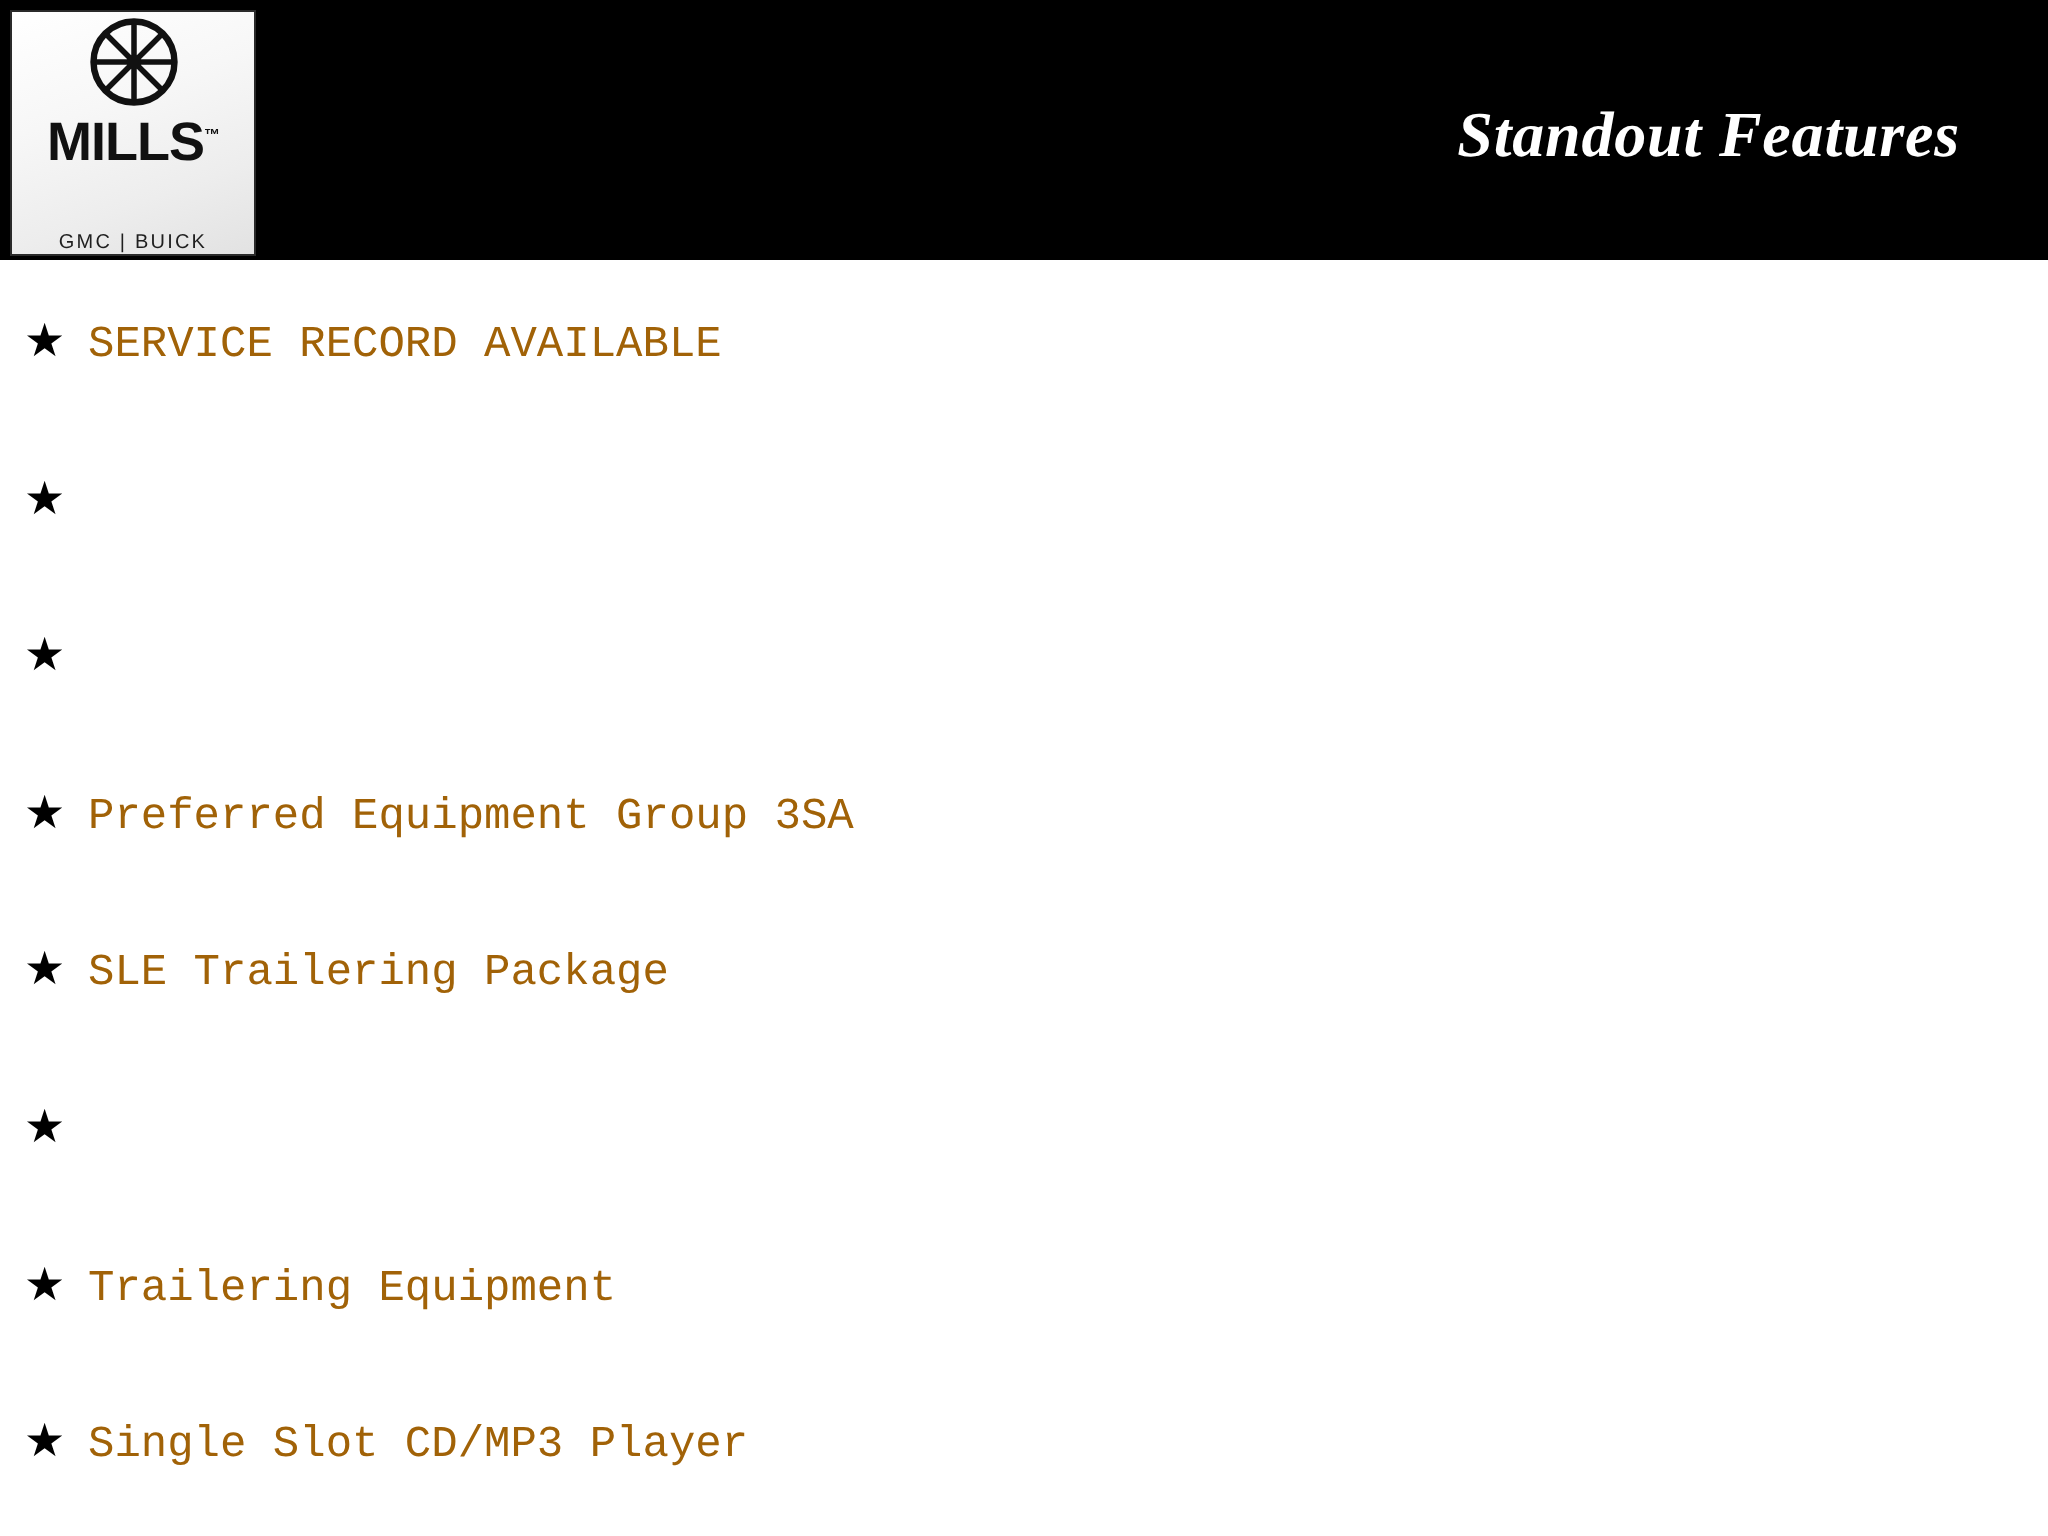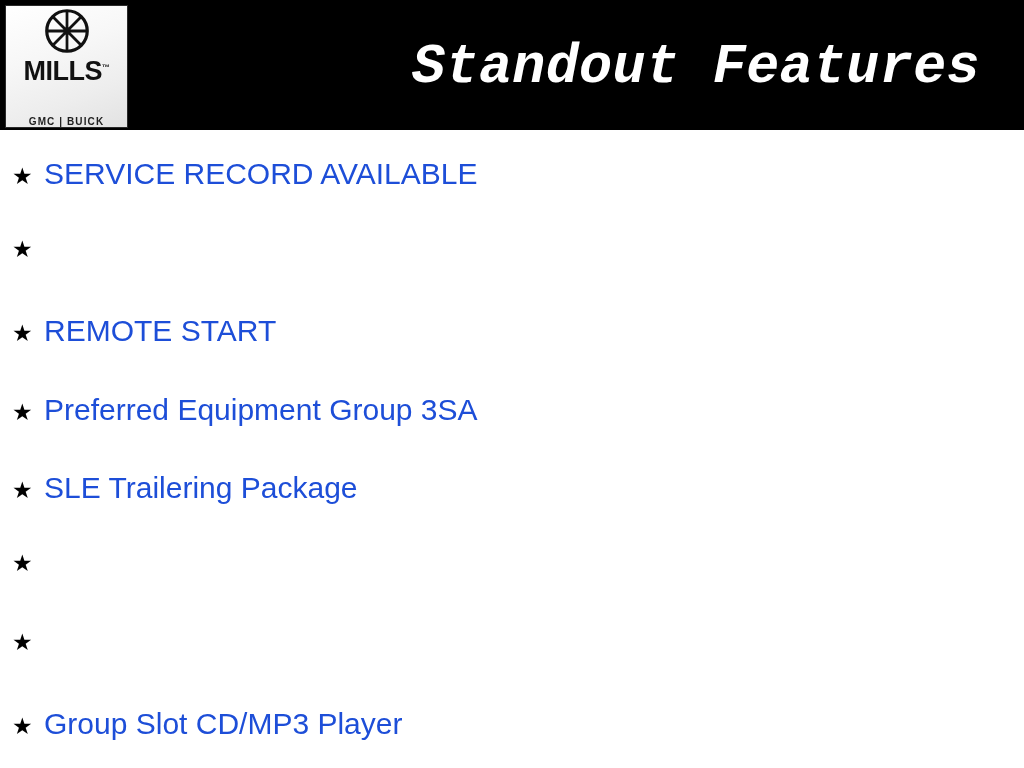--- a/index.html
+++ b/index.html
@@ -27,24 +27,24 @@
   }
 
   .header-title {
     position: absolute;
     right: 44px;
     top: 0;
     height: 134px;
     display: flex;
     align-items: center;
     color: #ffffff;
-    font-family: Liberation Mono, monospace;
+    font-family: Liberation Serif, serif;
     font-weight: bold;
     font-style: italic;
-    font-size: 55px;
+    font-size: 32px;
     letter-spacing: 0.4px;
     white-space: nowrap;
   }
 
   
   .logo-plate {
     position: absolute;
     left: 5px;
     top: 5px;
     width: 123px;
@@ -90,21 +90,21 @@
     width: 94px;
     height: 1px;
     background: #555555;
     margin-top: 7px;
   }
 
   .logo-subtext {
     margin-top: 24px;
     font-family: "Liberation Sans", sans-serif;
     font-size: 10px;
-    font-weight: bold;
+    font-weight: normal;
     letter-spacing: 1.1px;
     color: #1f1f1f;
     white-space: nowrap;
   }
 
   
   .feature-list {
     position: absolute;
     left: 0;
     top: 130px;
@@ -127,24 +127,24 @@
   .feature-bullet {
     font-size: 23px;
     line-height: 1;
     color: #000000;
     width: 32px;
     flex: 0 0 32px;
     display: inline-block;
   }
 
   .feature-label {
-    font-family: Liberation Sans, sans-serif;
-    font-size: 30px;
-    line-height: 1;
-    color: #1d4ed8;
+    font-family: Liberation Mono, monospace;
+    font-size: 22px;
+    line-height: 1;
+    color: #a16207;
     font-weight: normal;
   }
 </style>
 </head>
 <body>
 
 <div class="header-band">
 
   <div class="logo-plate">
 
@@ -174,33 +174,33 @@
 <ul class="feature-list">
     <li class="feature-item" style="top: 29px;">
       <span class="feature-bullet">★</span>
       <span class="feature-label">SERVICE RECORD AVAILABLE</span>
     </li>
     <li class="feature-item" style="top: 107.6px;">
       <span class="feature-bullet">★</span>
     </li>
     <li class="feature-item" style="top: 186.2px;">
       <span class="feature-bullet">★</span>
-      <span class="feature-label">REMOTE START</span>
     </li>
     <li class="feature-item" style="top: 264.8px;">
       <span class="feature-bullet">★</span>
       <span class="feature-label">Preferred Equipment Group 3SA</span>
     </li>
     <li class="feature-item" style="top: 343.4px;">
       <span class="feature-bullet">★</span>
       <span class="feature-label">SLE Trailering Package</span>
     </li>
     <li class="feature-item" style="top: 422px;">
       <span class="feature-bullet">★</span>
     </li>
     <li class="feature-item" style="top: 500.6px;">
       <span class="feature-bullet">★</span>
+      <span class="feature-label">Trailering Equipment</span>
     </li>
     <li class="feature-item" style="top: 579.2px;">
       <span class="feature-bullet">★</span>
-      <span class="feature-label">Group Slot CD/MP3 Player</span>
+      <span class="feature-label">Single Slot CD/MP3 Player</span>
     </li>
   </ul>
 
 </body></html>

